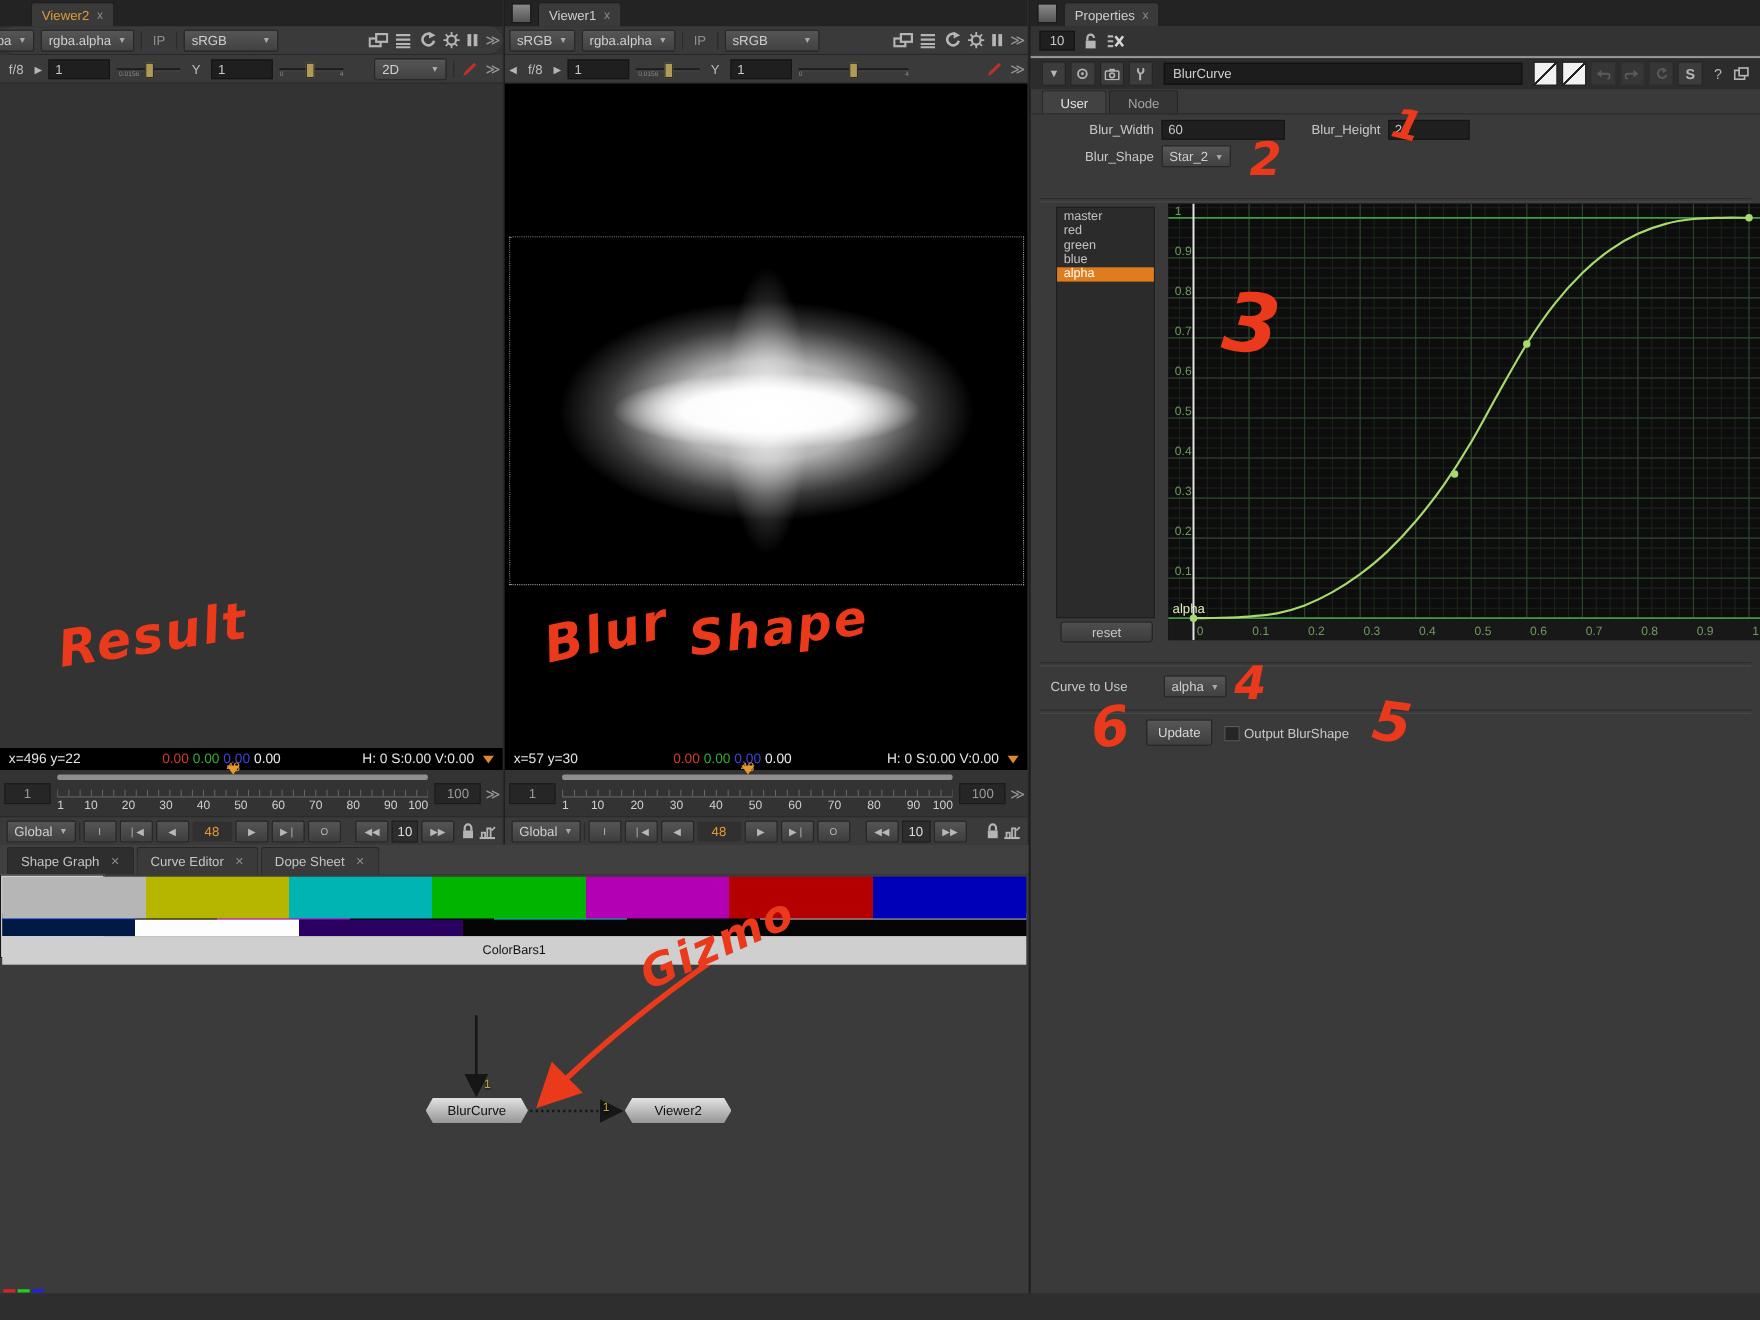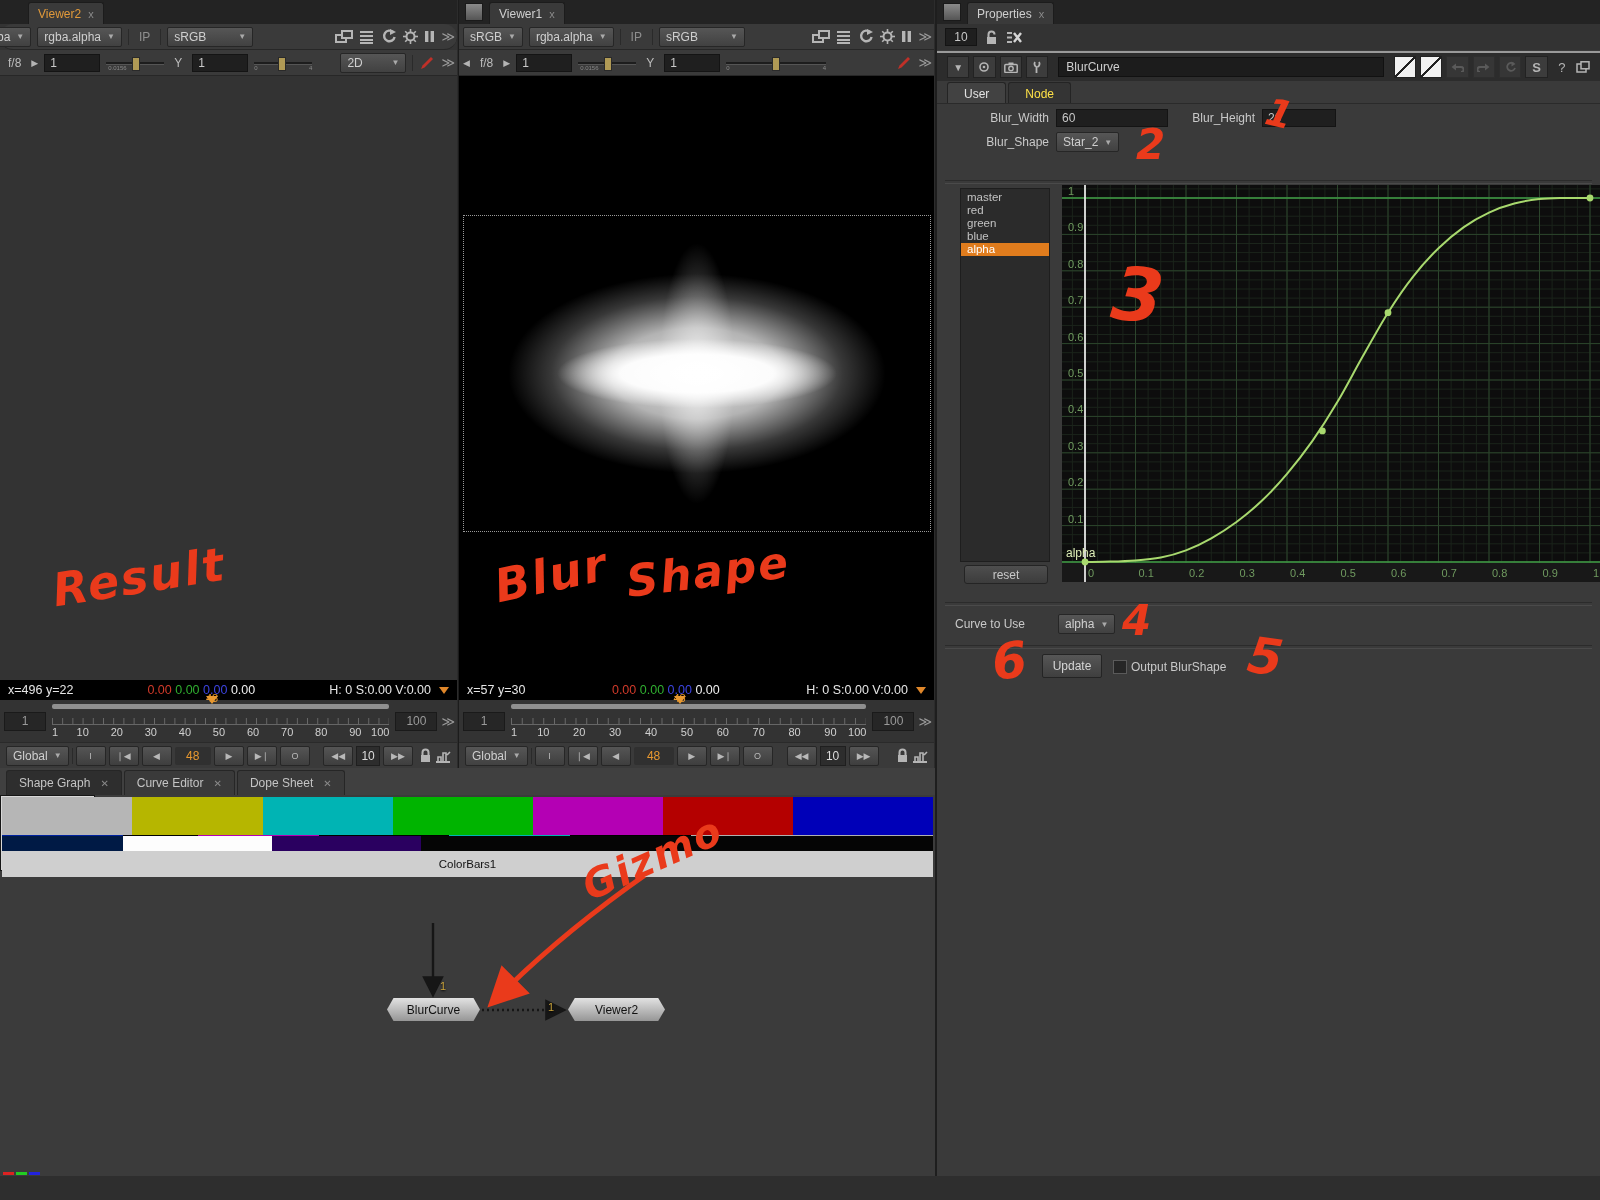--- a/index.html
+++ b/index.html
@@ -129,21 +129,21 @@
   .hbtn{width:22px;height:20px;display:inline-flex;align-items:center;justify-content:center;
      background:#3c3c3c;border:1px solid #222;color:#b5b5b5;font-size:10px;}
   .namefield{width:335px;height:18px;background:#1c1c1c;border:1px solid #111;
      color:#cfcfcf;display:flex;align-items:center;padding:0 7px;margin:0 6px;}
   .slashbox{width:22px;height:20px;border:1px solid #222;
      background:linear-gradient(135deg,#f2f2f2 46%,#222 46% 54%,#f2f2f2 54%);}
   .dimbtn{width:22px;height:20px;display:inline-flex;align-items:center;justify-content:center;
      color:#555;border:1px solid #2e2e2e;background:#363636;font-size:11px;}
   .ptabs{position:absolute;left:10px;top:82px;display:flex;gap:2px;}
   .ptab{height:21px;padding:0 16px;display:flex;align-items:center;border:1px solid #242424;
-     border-bottom:none;border-radius:3px 3px 0 0;background:#343434;color:#fde047;}
+     border-bottom:none;border-radius:3px 3px 0 0;background:#343434;color:#a3a3a3;}
   .ptab.active{background:#424242;color:#e2e2e2;}
   .ptabline{position:absolute;left:0;right:0;top:103px;height:1px;background:#2a2a2a;}
   .knobrow{position:absolute;display:flex;align-items:center;gap:7px;}
   .klabel{color:#c9c9c9;text-align:right;}
   .groove{position:absolute;left:8px;right:8px;height:2px;
      border-top:1px solid #2b2b2b;border-bottom:1px solid #4a4a4a;}
   .chanlist{position:absolute;left:23px;top:188px;width:90px;height:374px;background:#2b2b2b;
      border:1px solid #1e1e1e;box-sizing:border-box;padding-top:2px;font-size:11.5px;}
   .chanitem{height:13px;line-height:13px;padding-left:6px;color:#c2c2c2;}
   .chanitem.sel{background:#e07c1d;color:#fff;}

